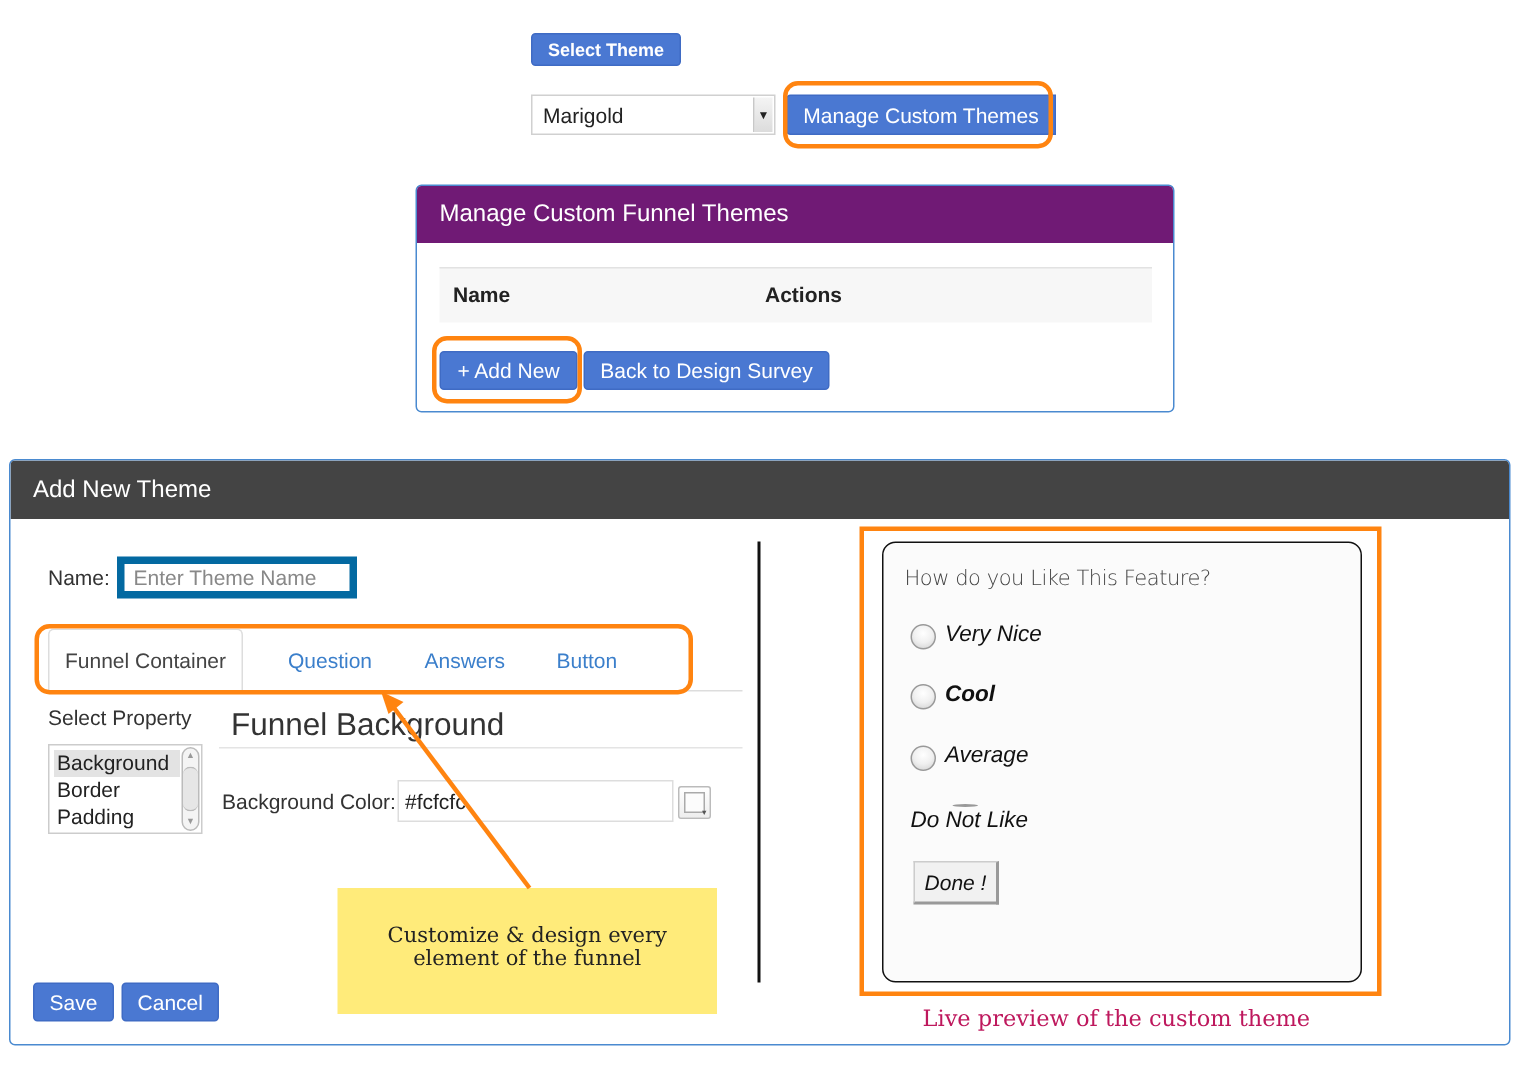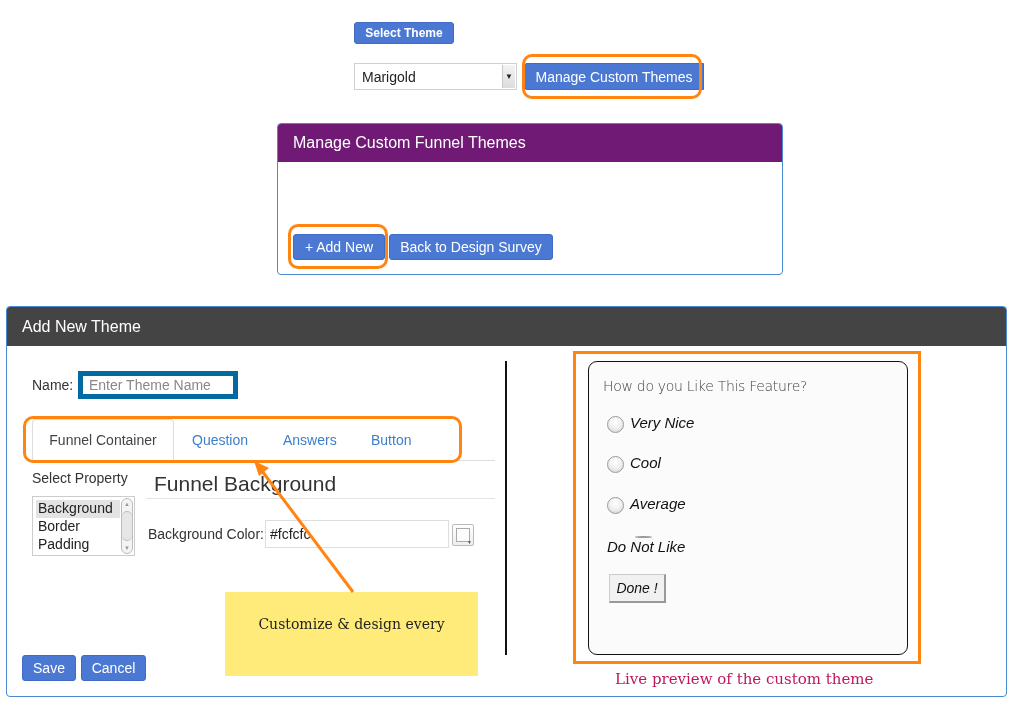--- a/index.html
+++ b/index.html
@@ -103,34 +103,38 @@
 
 <div id="theme-select">
   <span>Marigold</span>
   <span class="arrow">▼</span>
 </div>
 <div id="manage-btn" class="btn-blue">Manage Custom Themes</div>
 <div class="hl" style="left:522px; top:54px; width:180px; height:45px;"></div>
 
 <div id="manage-panel">
   <div class="hdr">Manage Custom Funnel Themes</div>
+  <div id="manage-table">
+    <span class="th" style="left:9px;">Name</span>
+    <span class="th" style="left:217px;">Actions</span>
+  </div>
 </div>
 <div id="add-new-btn" class="btn-blue">+ Add New</div>
 <div id="back-btn" class="btn-blue">Back to Design Survey</div>
 <div class="hl" style="left:288px; top:224px; width:100px; height:45px;"></div>
 
 <div id="add-panel">
   <div class="hdr">Add New Theme</div>
 </div>
 
 <span id="name-label">Name:</span>
 <input id="name-input" type="text" placeholder="Enter Theme Name" style="">
 
 <div id="tabs-line"></div>
-<div class="tab active" style="left:32px; width:142px;">Funnel Container</div>
+<div class="tab active" style="left:32px; width:130px;">Funnel Container</div>
 <div class="tab" style="left:192px;">Question</div>
 <div class="tab" style="left:283px;">Answers</div>
 <div class="tab" style="left:371px;">Button</div>
 <div class="hl" style="left:23px; top:416px; width:439px; height:47px;"></div>
 
 <span id="select-property-label">Select Property</span>
 <div id="property-list">
   <div class="opt sel" style="top:3px;">Background</div>
   <div class="opt" style="top:21px;">Border</div>
   <div class="opt" style="top:39px;">Padding</div>
@@ -150,36 +154,37 @@
   <span class="tri">▼</span>
 </div>
 
 <div id="save-btn" class="btn-blue">Save</div>
 <div id="cancel-btn" class="btn-blue">Cancel</div>
 
 <div id="divider"></div>
 
 <div id="note">
   <div>Customize &amp; design every</div>
+  <div>element of the funnel</div>
 </div>
 
 <svg style="position:absolute; left:0; top:0; width:1014px; height:722px; pointer-events:none;">
   <line x1="353" y1="592" x2="262" y2="471" stroke="#ff8410" stroke-width="3"></line>
   <polygon points="254,461 269,468 259,476" fill="#ff8410"></polygon>
 </svg>
 
 <div class="hl" style="left:573px; top:351px; width:348px; height:313px; border-radius:0;"></div>
 <div id="preview-box"></div>
 <div id="preview-question">How do you Like This Feature?</div>
 
 <div class="radio-row" style="top:411px;">
   <span class="radio"></span>
   <span class="radio-label">Very Nice</span>
 </div>
-<div class="radio-row" style="top:451px;">
+<div class="radio-row" style="top:451px;font-weight:bold;">
   <span class="radio"></span>
   <span class="radio-label">Cool</span>
 </div>
 <div class="radio-row" style="top:492px;">
   <span class="radio"></span>
   <span class="radio-label">Average</span>
 </div>
 <div class="radio-row" style="top:532px;flex-direction:column;">
   <span class="radio"></span>
   <span class="radio-label">Do Not Like</span>

